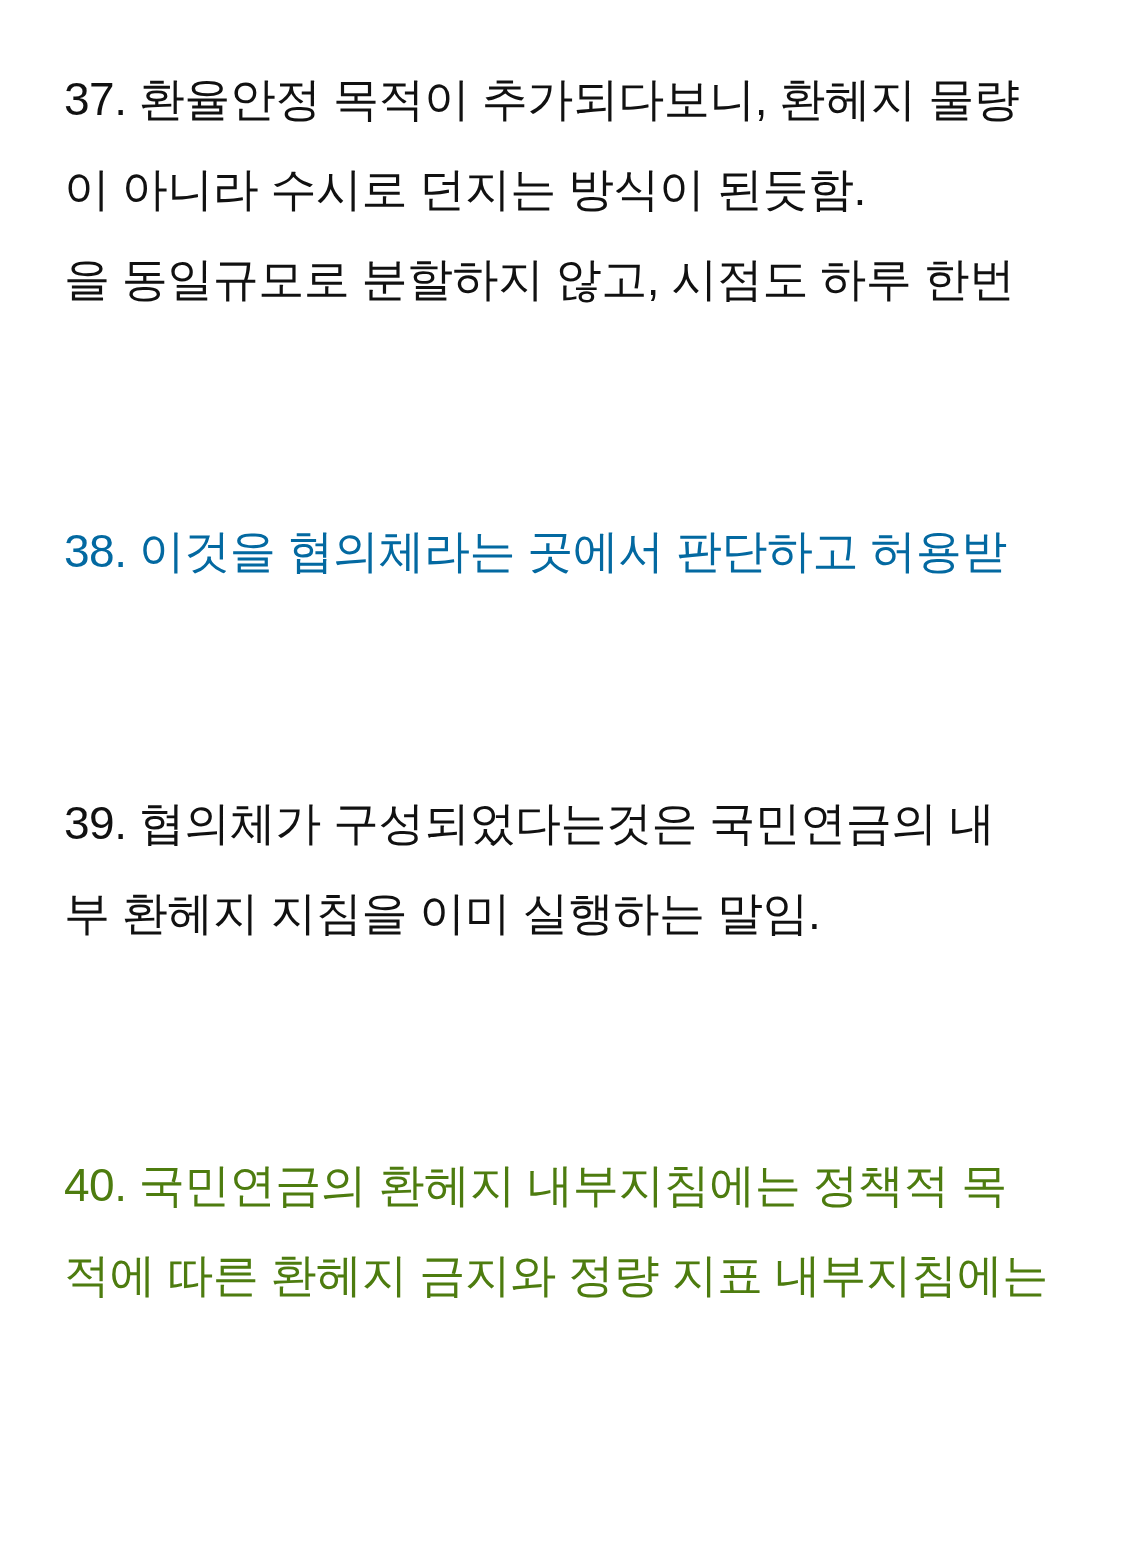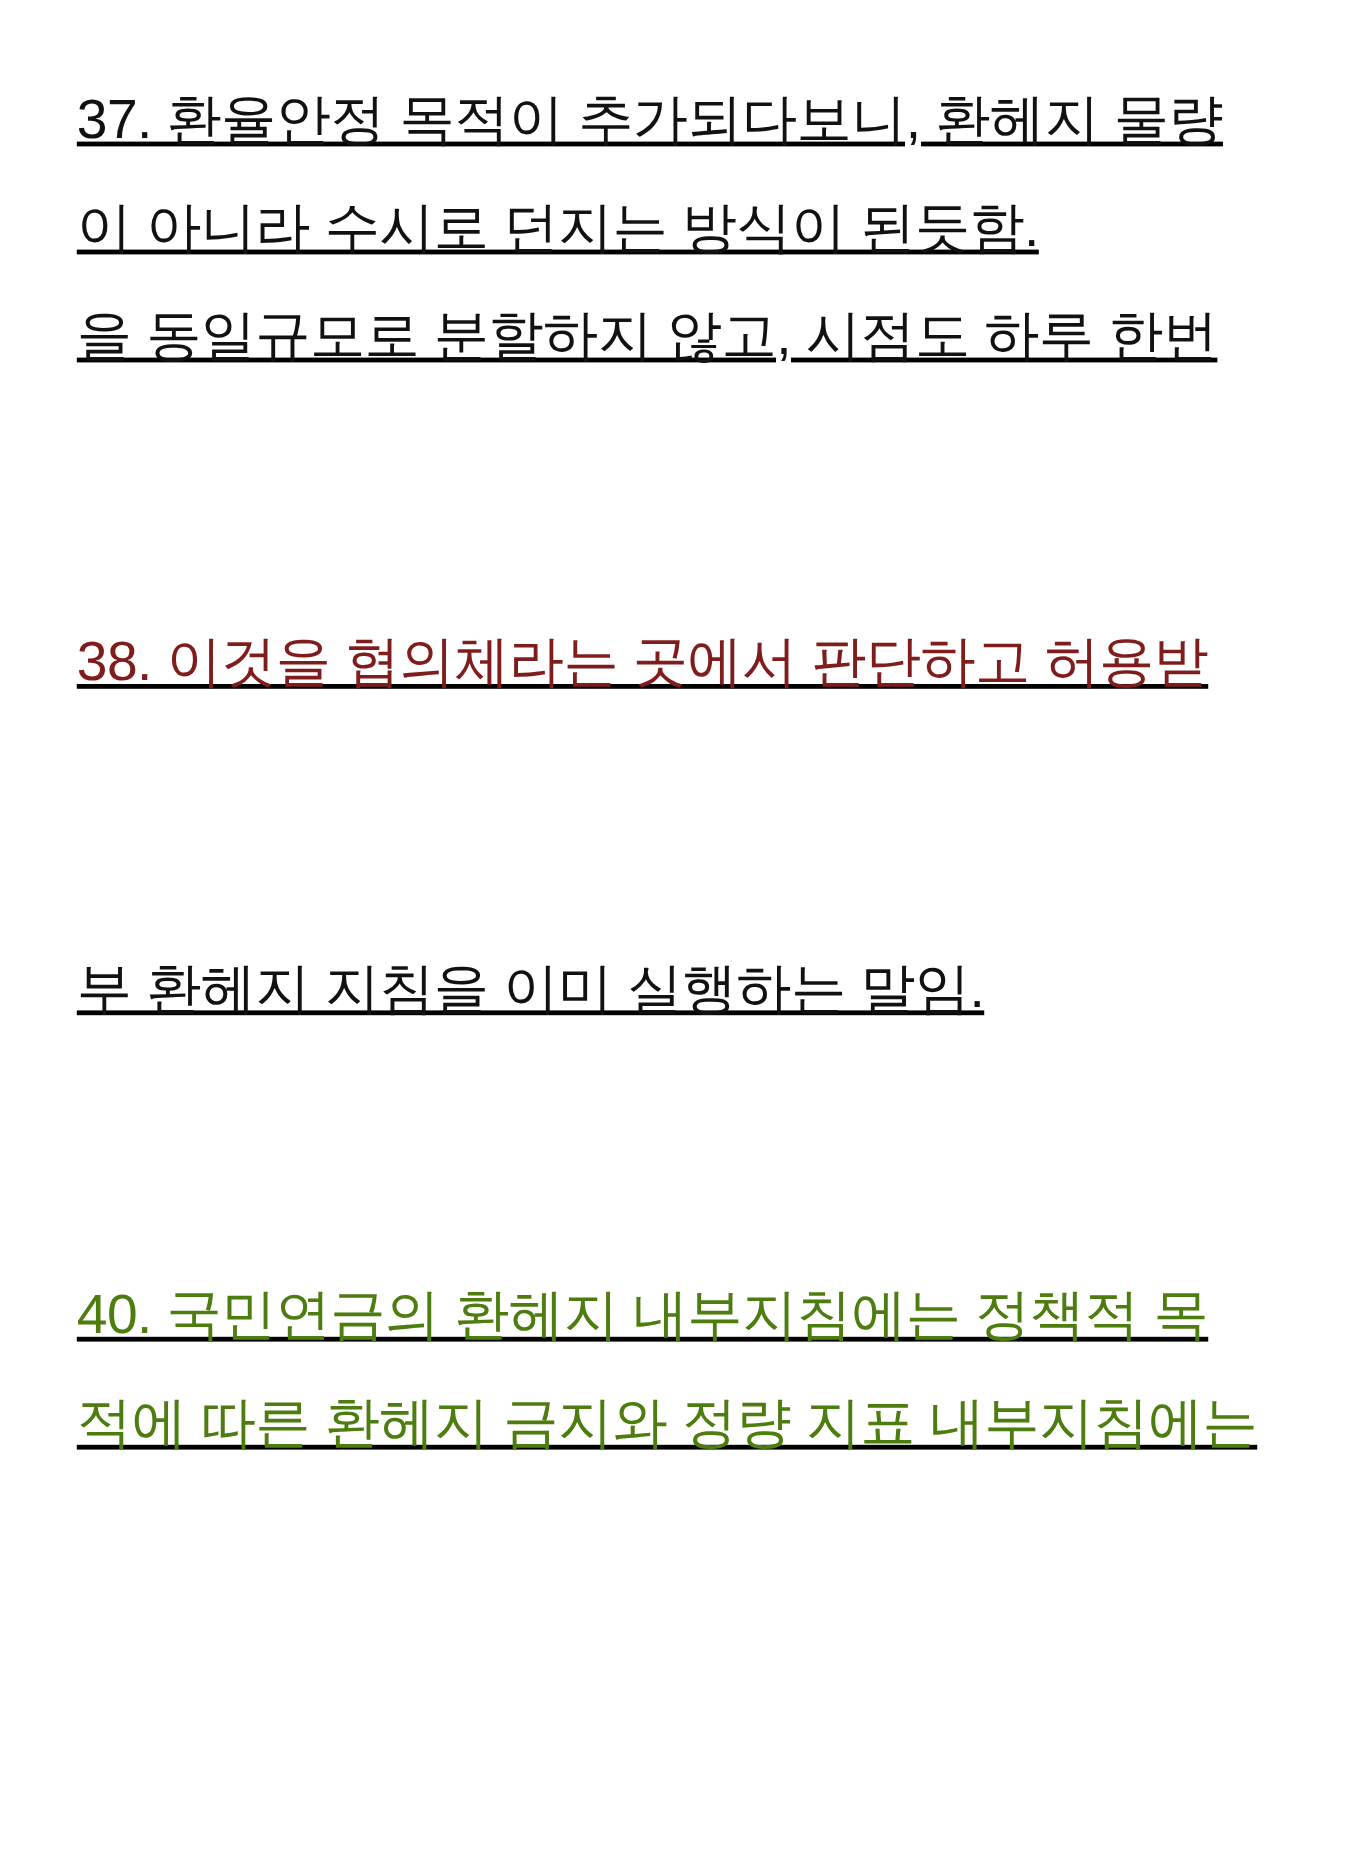--- a/index.html
+++ b/index.html
@@ -11,21 +11,20 @@
     height: 1545px;
     overflow: hidden;
     background: #ffffff;
     font-family: "Liberation Sans", "DejaVu Sans", sans-serif;
   }
   .page {
     box-sizing: border-box;
     width: 1125px;
     height: 1545px;
     padding: 54px 55px 0 64px;
-    text-decoration: underline;
   }
   .para {
     margin: 0 0 182px 0;
     font-size: 46px;
     line-height: 90px;
     font-weight: 400;
     letter-spacing: -0.5px;
     color: #111111;
   }
   .para:last-child {
@@ -40,25 +39,26 @@
 <body style="background: rgb(255, 255, 255);">
 
 <div class="page">
 
   <p class="para" style="color: rgb(17, 17, 17);">
     <span class="text-line">37. 환율안정 목적이 추가되다보니, 환헤지 물량</span>
     <span class="text-line">이 아니라 수시로 던지는 방식이 된듯함.</span>
     <span class="text-line">을 동일규모로 분할하지 않고, 시점도 하루 한번</span>
   </p>
 
-  <p class="para" style="color: #7f1d1d;">
+  <p class="para" style="color: #0369a1;">
     <span class="text-line">38. 이것을 협의체라는 곳에서 판단하고 허용받</span>
   </p>
 
   <p class="para" style="color: rgb(17, 17, 17);">
+    <span class="text-line">39. 협의체가 구성되었다는것은 국민연금의 내</span>
     <span class="text-line">부 환헤지 지침을 이미 실행하는 말임.</span>
   </p>
 
   <p class="para" style="color: #4d7c0f;">
     <span class="text-line">40. 국민연금의 환헤지 내부지침에는 정책적 목</span>
     <span class="text-line">적에 따른 환헤지 금지와 정량 지표 내부지침에는</span>
   </p>
 
 </div>
 

